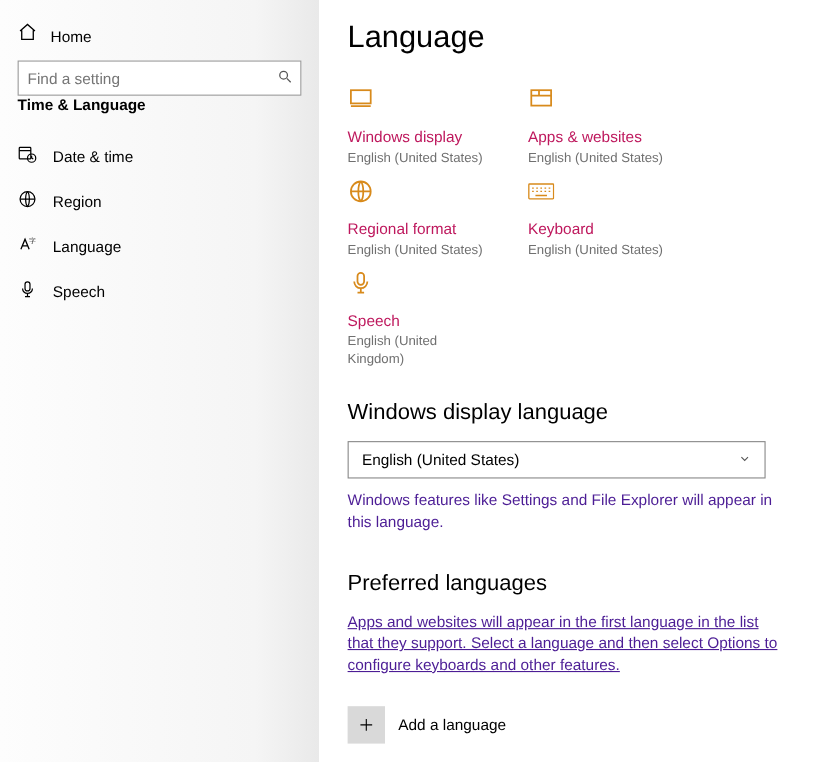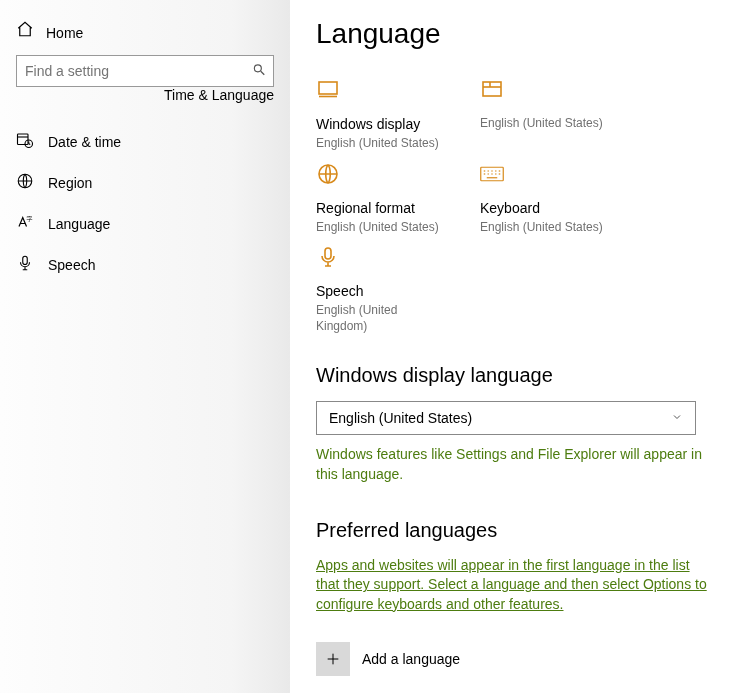--- a/index.html
+++ b/index.html
@@ -4,36 +4,36 @@
 <style>
 * { box-sizing: border-box; margin: 0; padding: 0; }
 body { font-family: "Segoe UI", Arial, sans-serif; background: #fff; color: #000; font-size: 14px; width: 750px; height: 693px; overflow: hidden; display: flex; }
 .sidebar { width: 290px; background: linear-gradient(to right, #fdfdfd 0%, #f5f5f5 80%, #e9e9e9 100%); padding: 14px 0 0 0; }
 .home-row { display: flex; align-items: flex-end; gap: 12px; padding: 6px 16px 14px 16px; cursor: pointer; }
 .home-row svg { width: 18px; height: 18px; }
 .search-wrap { margin: 0 16px 0 16px; position: relative; }
 .search-input { width: 100%; height: 32px; border: 1px solid #999; background: #fff; padding: 0 30px 0 8px; font-size: 14px; font-family: inherit; }
 .search-icon { position: absolute; right: 8px; top: 50%; transform: translateY(-50%); pointer-events: none; }
 .search-icon svg { width: 14px; height: 14px; }
-.section-title { font-weight: 400; font-size: 14px; padding: 0 16px 18px 16px; text-align: right; }
+.section-title { font-weight: 700; font-size: 14px; padding: 0 16px 18px 16px; }
 .nav-item { display: flex; align-items: center; gap: 14px; padding: 10px 16px; cursor: pointer; }
 .nav-item svg { width: 18px; height: 18px; flex-shrink: 0; }
 .main { flex: 1; padding: 18px 20px 0 26px; overflow: hidden; }
 .page-title { font-size: 28px; font-weight: 400; margin-bottom: 28px; }
 .tiles { display: flex; flex-wrap: wrap; gap: 10px 34px; margin-bottom: 30px; }
 .tile { width: 130px; cursor: pointer; }
 .tile-icon { height: 28px; margin-bottom: 10px; }
 .tile-icon svg { width: 24px; height: 24px; }
-.tile-title { font-size: 14px; color: #000000; margin-bottom: 4px; }
+.tile-title { font-size: 14px; color: #be185d; margin-bottom: 4px; }
 .tile-sub { font-size: 12px; color: #707070; line-height: 1.3; }
 .orange { stroke: #d88a1b; fill: none; }
 .subheading { font-size: 20px; font-weight: 400; margin-bottom: 14px; margin-top: 20px; }
 .dropdown { border: 1px solid #888; height: 34px; display: flex; align-items: center; justify-content: space-between; padding: 0 12px; margin-bottom: 10px; cursor: pointer; max-width: 380px; }
 .dropdown svg { width: 12px; height: 12px; }
-.desc { font-size: 14px; color: #4d7c0f; line-height: 1.4; margin-bottom: 34px; max-width: 400px; }
+.desc { font-size: 14px; color: #4c1d95; line-height: 1.4; margin-bottom: 34px; max-width: 400px; }
 .add-row { display: flex; align-items: center; gap: 12px; margin-bottom: 16px; cursor: pointer; }
 .add-box { width: 34px; height: 34px; background: #d9d9d9; display: flex; align-items: center; justify-content: center; }
 .add-box svg { width: 16px; height: 16px; }
 .lang-row { display: flex; align-items: center; gap: 12px; padding: 10px 0; cursor: pointer; }
 .lang-row .glyph { width: 34px; text-align: center; font-size: 16px; position: relative; }
 .lang-row .glyph sup { font-size: 10px; position: relative; top: -6px; left: -3px; }
 </style>
 </head>
 <body>
 
@@ -119,20 +119,21 @@
     </div>
 
     <div class="tile">
       <div class="tile-icon">
         <svg viewBox="0 0 24 24" class="orange" stroke-width="1.6">
             <rect x="3" y="4" width="18" height="14"></rect>
             <line x1="3" y1="9" x2="21" y2="9"></line>
             <line x1="10" y1="4" x2="10" y2="9"></line>
           </svg>
       </div>
+      <div class="tile-title">Apps &amp; websites</div>
       <div class="tile-sub">English (United States)</div>
     </div>
 
     <div class="tile">
       <div class="tile-icon">
         <svg viewBox="0 0 24 24" class="orange" stroke-width="1.6">
             <circle cx="12" cy="12" r="9"></circle>
             <path d="M3 12h18 M12 3c3 3 3 15 0 18 M12 3c-3 3-3 15 0 18"></path>
           </svg>
       </div>

